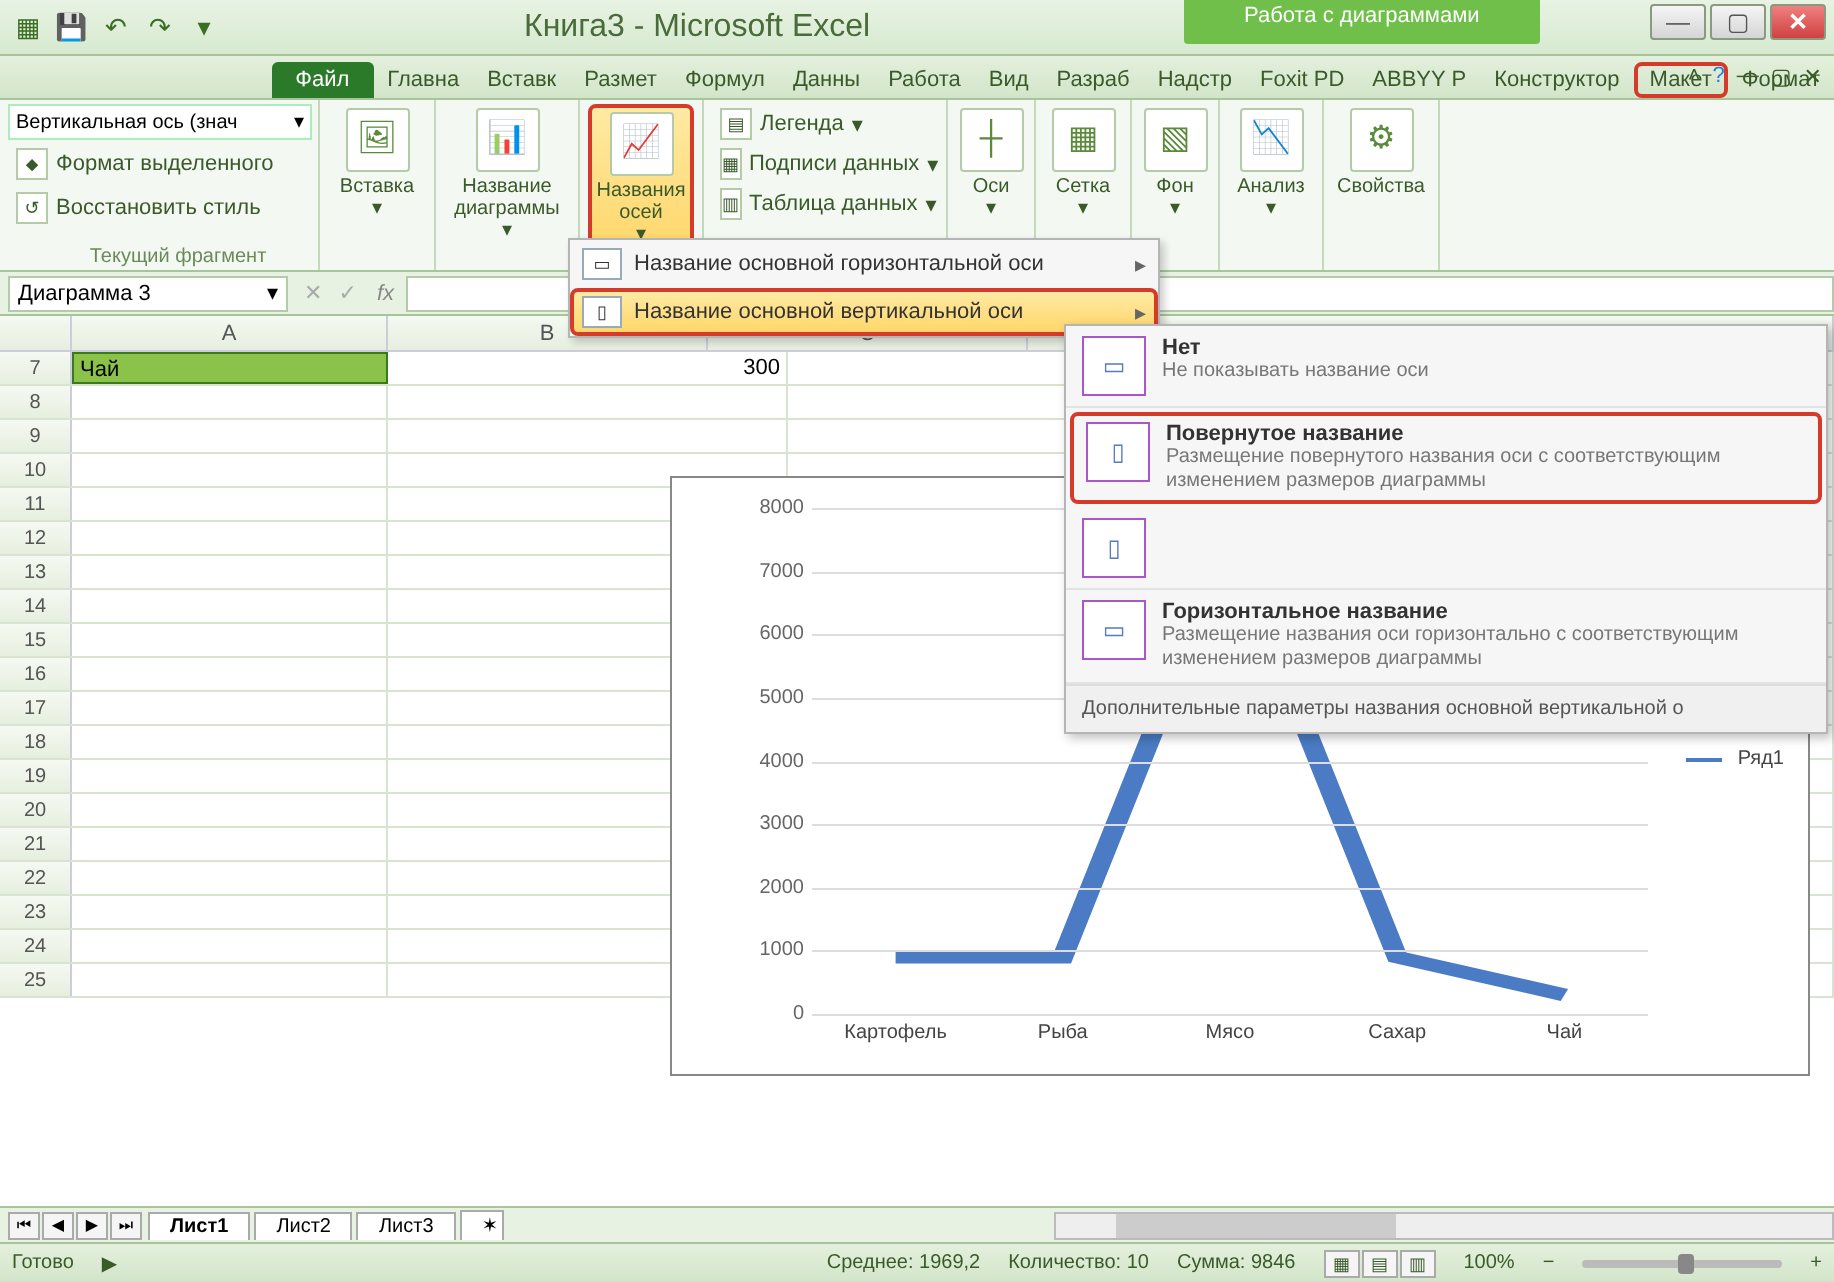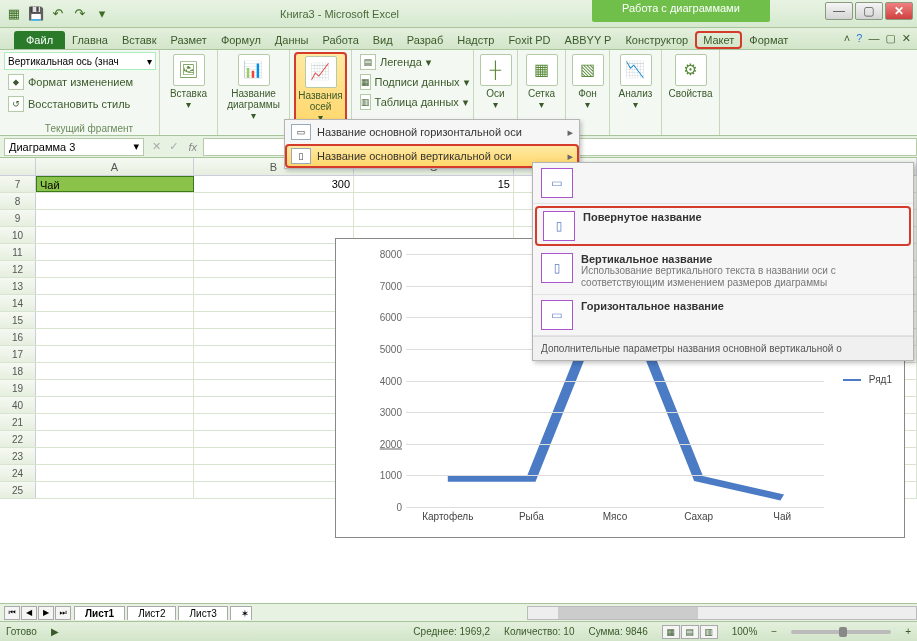--- a/index.html
+++ b/index.html
@@ -2,28 +2,28 @@
 <html><head>
 <meta charset="utf-8">
 <style>
 * { box-sizing: border-box; margin: 0; padding: 0; font-family: "Segoe UI", Tahoma, sans-serif; }
 body { width: 917px; height: 641px; background: #fff; overflow: hidden; position: relative; font-size: 11px; }
 
 
 .titlebar { height: 28px; background: linear-gradient(#e8f3e3,#d6e9cf); display: flex; align-items: center; position: relative; border-bottom: 1px solid #a8c49a; }
 .qat { display: flex; gap: 2px; padding-left: 4px; align-items: center; }
 .qat-item { width: 20px; height: 20px; display: flex; align-items: center; justify-content: center; font-size: 13px; color: #3b6e22; cursor: pointer; }
-.title-text { position: absolute; left: 280px; color: #4a6b3a; font-size: 11px; }
+.title-text { position: absolute; left: 262px; color: #4a6b3a; font-size: 16px; }
 .chart-tools { position: absolute; left: 592px; top: 0; height: 22px; background: #6fbf4a; color: #fff; padding: 2px 30px; font-size: 11px; border-radius: 0 0 2px 2px; }
 .win-controls { position: absolute; right: 4px; top: 2px; display: flex; gap: 2px; }
 .win-btn { width: 28px; height: 18px; background: linear-gradient(#f5f5f5,#d5d5d5); border: 1px solid #8a9a80; border-radius: 2px; display: flex; align-items: center; justify-content: center; font-size: 12px; color: #555; cursor: pointer; }
 .win-close { background: linear-gradient(#f08080,#d04040); color: #fff; font-weight: bold; }
 
 
-.tabs-row { height: 22px; background: linear-gradient(#e4f0dd,#d2e5c9); display: flex; align-items: flex-end; border-bottom: 1px solid #a8c49a; padding-left: 14px; position: relative; }
+.tabs-row { height: 22px; background: linear-gradient(#e4f0dd,#d2e5c9); display: flex; align-items: flex-end; border-bottom: 1px solid #a8c49a; padding-left: 2px; position: relative; justify-content: flex-end; }
 .file-tab { background: #2a7a2a; color: #fff; padding: 3px 12px; font-size: 11px; border-radius: 3px 3px 0 0; cursor: pointer; }
 .tab { padding: 3px 7px; font-size: 11px; color: #3a5a2a; cursor: pointer; white-space: nowrap; }
 .tab.highlighted { border: 2px solid #d43b2a; border-radius: 4px; padding: 1px 6px; }
 .help-icons { position: absolute; right: 6px; top: 4px; display: flex; gap: 6px; color: #3a5a2a; }
 .help-icons span { cursor: pointer; }
 
 
 .ribbon { height: 86px; background: #f4f8f2; border-bottom: 1px solid #a8c49a; display: flex; position: relative; }
 .ribbon-group { border-right: 1px solid #c5d8bb; padding: 2px 4px; display: flex; flex-direction: column; justify-content: flex-start; position: relative; }
 .group-label { position: absolute; bottom: 1px; left: 0; right: 0; text-align: center; font-size: 10px; color: #6b8a5a; padding-left: 19px; }
@@ -54,21 +54,21 @@
 
 .grid-wrap { position: absolute; left: 0; top: 158px; right: 0; bottom: 38px; overflow: hidden; }
 .colhdr-row { height: 18px; display: flex; background: linear-gradient(#f5f9f2,#e6efdf); border-bottom: 1px solid #ccd; }
 .corner { width: 36px; border-right: 1px solid #ccd; }
 .colhdr { border-right: 1px solid #ccd; text-align: center; font-size: 11px; color: #555; line-height: 18px; }
 .colA { width: 158px; } .colB { width: 160px; } .colC { width: 160px; }
 .rows { }
 .row { height: 17px; display: flex; border-bottom: 1px solid #d8e4d0; }
 .rowhdr { width: 36px; background: linear-gradient(#f5f9f2,#e6efdf); border-right: 1px solid #ccd; text-align: center; font-size: 10px; color: #555; line-height: 17px; }
 .cell { border-right: 1px solid #d8e4d0; font-size: 11px; padding: 0 3px; line-height: 17px; }
-.cellA { width: 158px; } .cellB { width: 160px; text-align: right; } .cellC { width: 160px; text-align: right; }
+.cellA { width: 158px; } .cellB { width: 160px; text-align: right; margin-left: 40px; } .cellC { width: 160px; text-align: right; }
 .cellRest { flex: 1; }
 .cell.sel { background: #8bc34a; color: #000; border: 1px solid #3a7a1a; }
 
 
 .chart-obj { position: absolute; left: 335px; top: 80px; width: 570px; height: 300px; background: #fff; border: 1px solid #888; }
 .chart-inner { position: absolute; left: 70px; top: 15px; right: 80px; bottom: 30px; }
 .ytick { position: absolute; right: 100%; font-size: 10px; color: #666; transform: translateY(-50%); padding-right: 4px; margin-left: 32px; }
 .gridline { position: absolute; left: 0; right: 0; border-top: 1px solid #ddd; }
 .xcat { position: absolute; top: 100%; font-size: 10px; color: #444; text-align: center; width: 70px; transform: translateX(-35px); padding-top: 4px; }
 .series-line { position: absolute; left: 0; top: 0; width: 100%; height: 100%; }
@@ -151,21 +151,21 @@
 
 <div class="ribbon">
   <div class="ribbon-group curfrag">
     <div class="curfrag-inner">
       <div class="combo">
           <span>Вертикальная ось (знач</span>
           <span>▾</span>
         </div>
       <div class="rb-btn-sm">
           <span class="smico">⬥</span>
-          <span>Формат изменением</span>
+          <span>Формат выделенного</span>
         </div>
       <div class="rb-btn-sm">
           <span class="smico">↺</span>
           <span>Восстановить стиль</span>
         </div>
     </div>
     <div class="group-label">Текущий фрагмент</div>
   </div>
   <div class="ribbon-group" style="width:58px;">
     <div class="rb-btn-lg">
@@ -347,21 +347,21 @@
         <div class="cell cellRest"></div>
       </div>
       <div class="row">
         <div class="rowhdr">19</div>
         <div class="cell cellA"></div>
         <div class="cell cellB"></div>
         <div class="cell cellC"></div>
         <div class="cell cellRest"></div>
       </div>
       <div class="row">
-        <div class="rowhdr">40</div>
+        <div class="rowhdr">20</div>
         <div class="cell cellA"></div>
         <div class="cell cellB"></div>
         <div class="cell cellC"></div>
         <div class="cell cellRest"></div>
       </div>
       <div class="row">
         <div class="rowhdr">21</div>
         <div class="cell cellA"></div>
         <div class="cell cellB"></div>
         <div class="cell cellC"></div>
@@ -400,21 +400,21 @@
   <div class="chart-obj">
     <div class="chart-inner" id="chartInner">
       <svg class="series-line line-plot" id="lineSvg" preserveAspectRatio="none" viewBox="0 0 100 100">
           <polyline points="10,88.75 30,88.75 50,6.25 70,88.75 90,96.25"></polyline>
         </svg>
     <div class="gridline" style="top: 100%;"></div>
         <div class="ytick" style="top: 100%;">0</div>
         <div class="gridline" style="top: 87.5%;"></div>
         <div class="ytick" style="top: 87.5%;">1000</div>
         <div class="gridline" style="top: 75%;"></div>
-        <div class="ytick" style="top: 75%; text-decoration: underline;">2000</div>
+        <div class="ytick" style="top: 75%;">2000</div>
         <div class="gridline" style="top: 62.5%;"></div>
         <div class="ytick" style="top: 62.5%;">3000</div>
         <div class="gridline" style="top: 50%;"></div>
         <div class="ytick" style="top: 50%;">4000</div>
         <div class="gridline" style="top: 37.5%;"></div>
         <div class="ytick" style="top: 37.5%;">5000</div>
         <div class="gridline" style="top: 25%;"></div>
         <div class="ytick" style="top: 25%;">6000</div>
         <div class="gridline" style="top: 12.5%;"></div>
         <div class="ytick" style="top: 12.5%;">7000</div>
@@ -429,38 +429,40 @@
     <div class="legend-chart">
         <div class="legend-swatch"></div>
         <span>Ряд1</span>
       </div>
   </div>
 </div>
 
 <div class="flyout">
   <div class="fly-item">
     <div class="fly-ico">▭</div>
+    <div class="fly-txt">
+        <div class="fly-title">Нет</div>
+        <div class="fly-desc">Не показывать название оси</div>
+      </div>
   </div>
   <div class="fly-item fhl">
     <div class="fly-ico">▯</div>
     <div class="fly-txt">
         <div class="fly-title">Повернутое название</div>
+        <div class="fly-desc">Размещение повернутого названия оси с соответствующим изменением размеров диаграммы</div>
       </div>
   </div>
   <div class="fly-item">
     <div class="fly-ico">▯</div>
-    <div class="fly-txt">
-        <div class="fly-title">Вертикальное название</div>
-        <div class="fly-desc">Использование вертикального текста в названии оси с соответствующим изменением размеров диаграммы</div>
-      </div>
   </div>
   <div class="fly-item">
     <div class="fly-ico">▭</div>
     <div class="fly-txt">
         <div class="fly-title">Горизонтальное название</div>
+        <div class="fly-desc">Размещение названия оси горизонтально с соответствующим изменением размеров диаграммы</div>
       </div>
   </div>
   <div class="fly-footer">Дополнительные параметры названия основной вертикальной о</div>
 </div>
 
 <div class="sheettabs">
   <div class="navb">⏮</div>
   <div class="navb">◀</div>
   <div class="navb">▶</div>
   <div class="navb">⏭</div>

